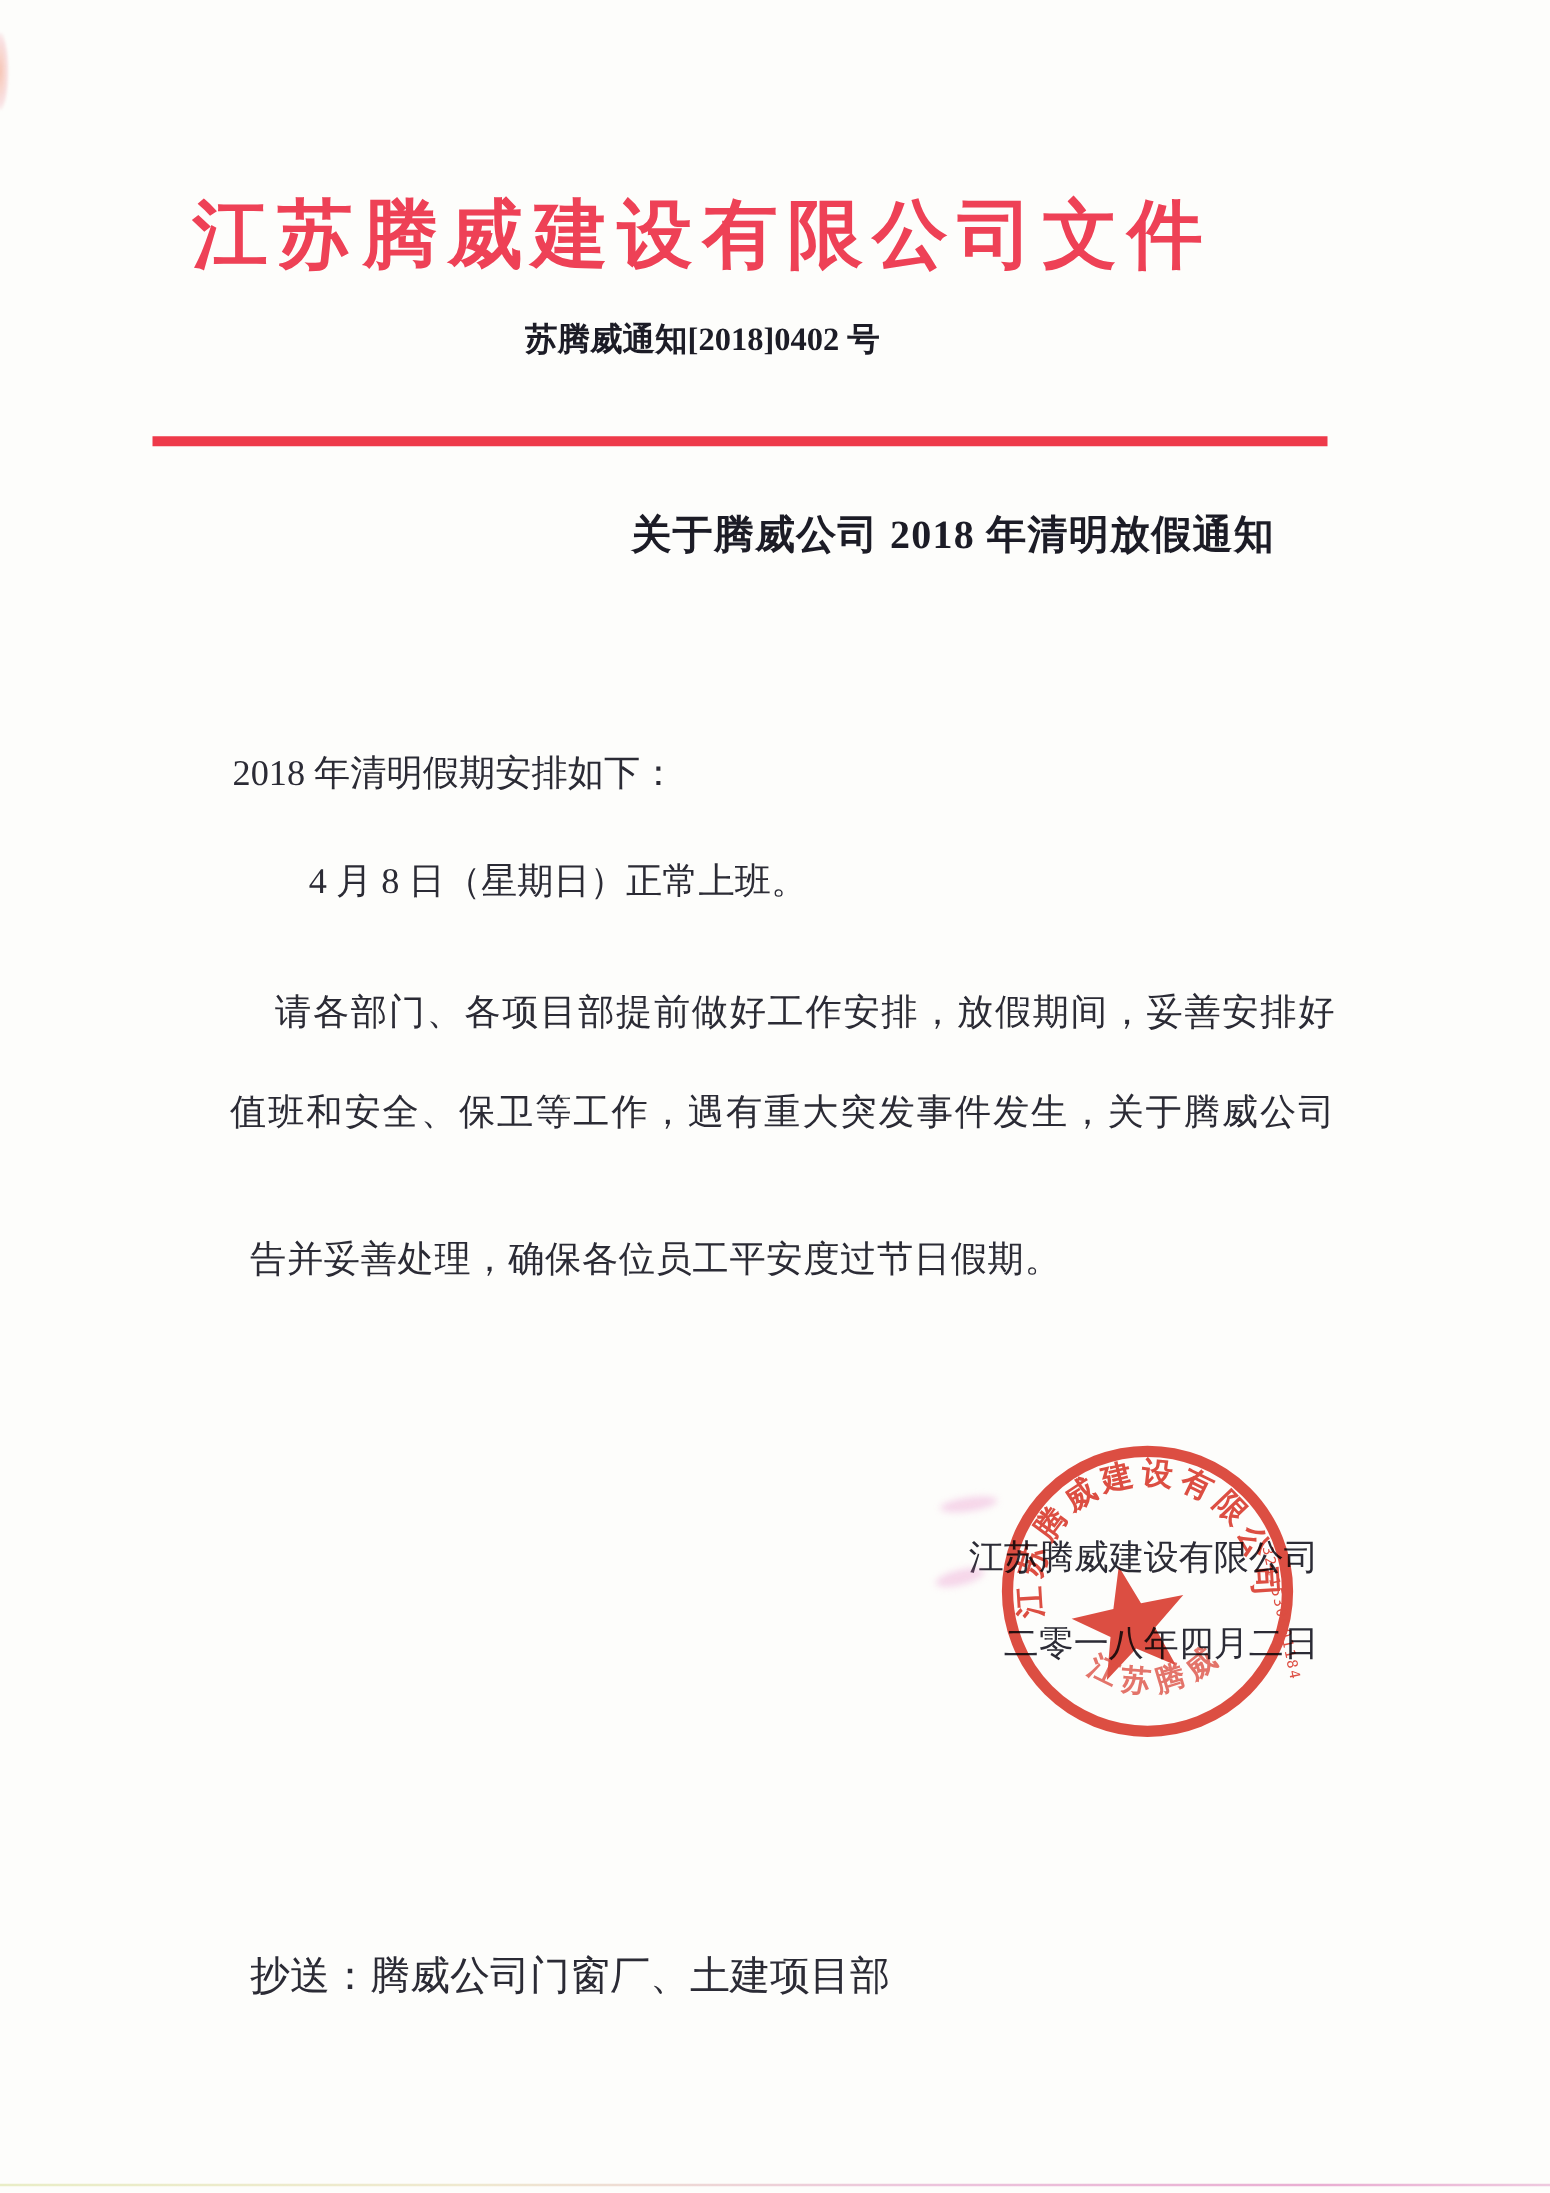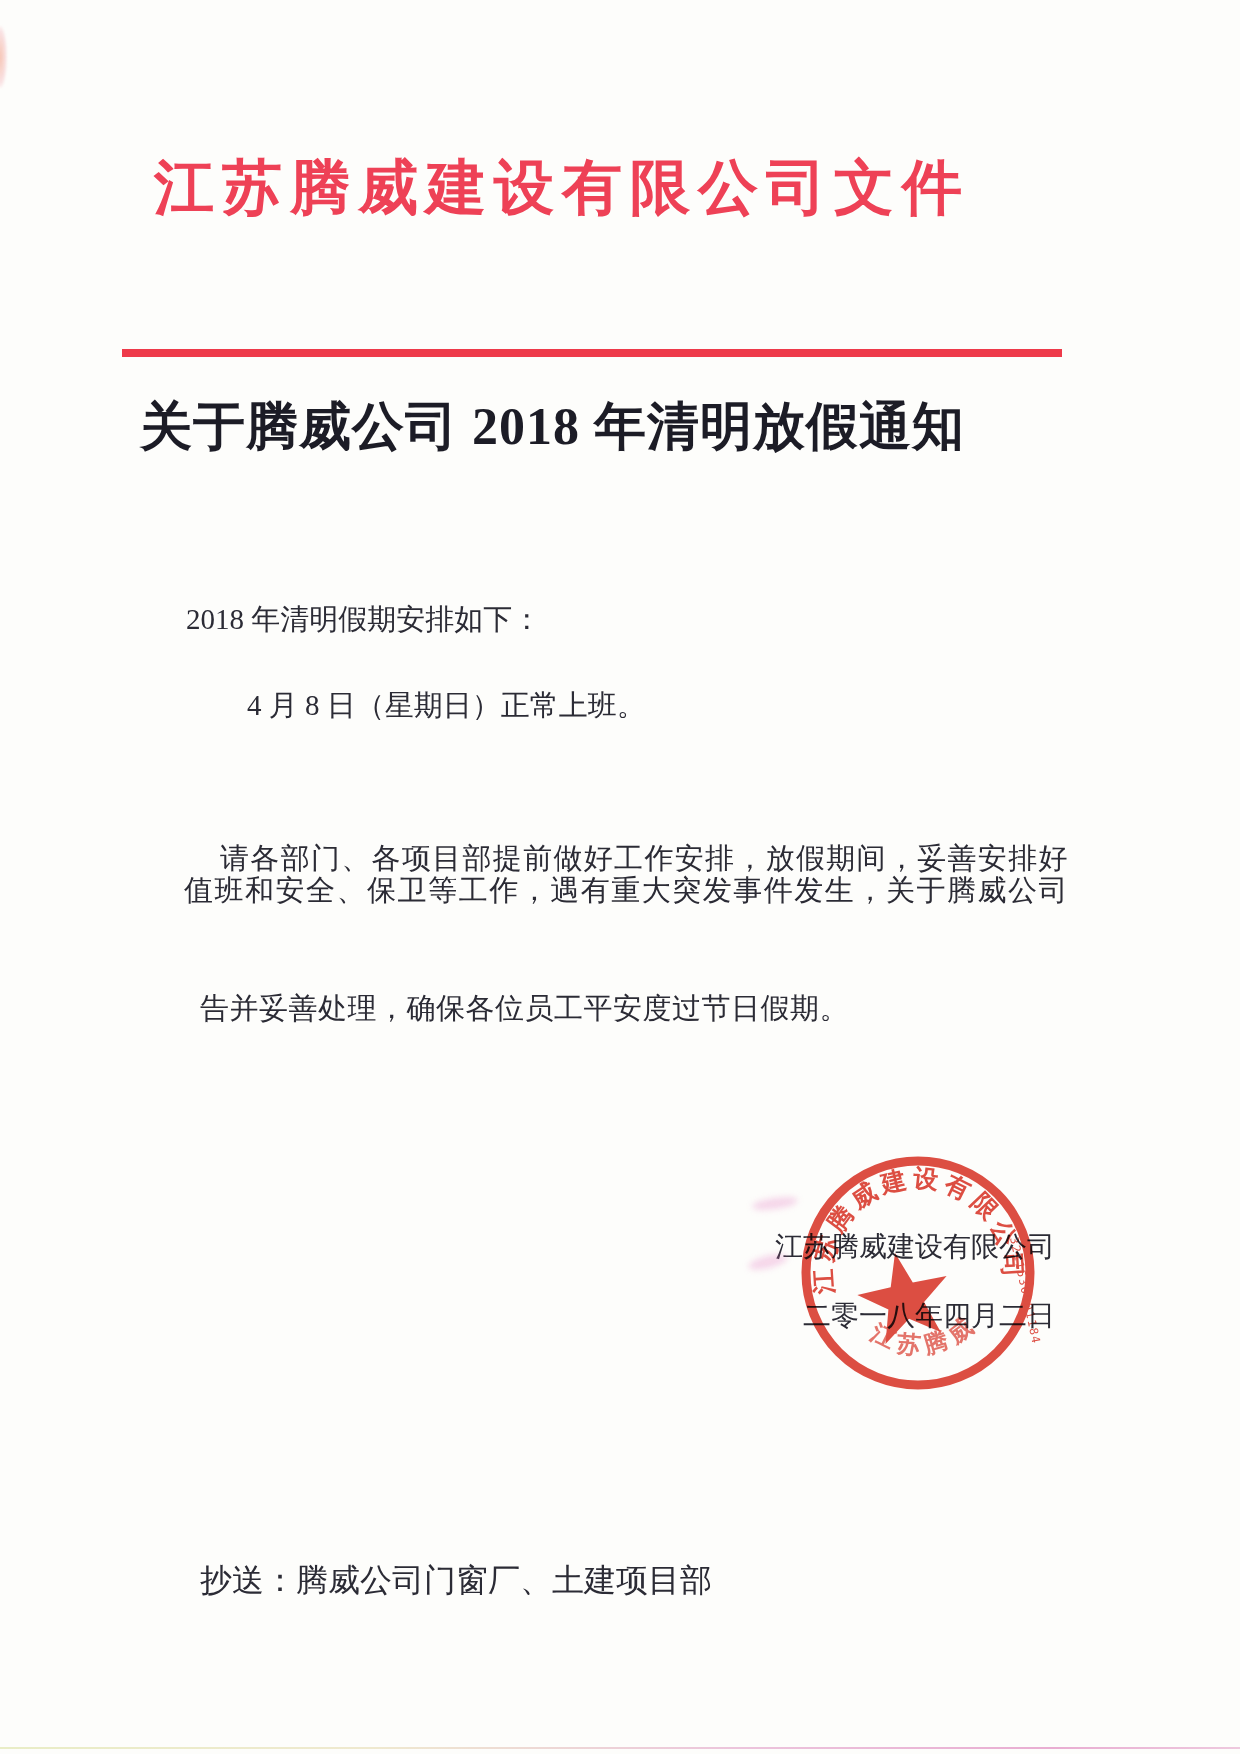--- a/index.html
+++ b/index.html
@@ -36,30 +36,30 @@
     position:absolute;left:122px;top:254px;width:880px;
     text-align:center;font-size:26px;line-height:36px;font-weight:bold;
     color:#1c1c26;
   }
   .red-rule{
     position:absolute;left:122px;top:349px;width:940px;height:8px;
     background:#ee3a4a;
   }
   .doc-title{
     position:absolute;left:140px;top:402px;width:880px;
-    text-align:left;font-size:52px;line-height:50px;font-weight:bold;
+    text-align:right;font-size:32px;line-height:50px;font-weight:bold;
     color:#1c1c26;letter-spacing:1px;white-space:nowrap;
   }
   .body-text{font-size:29px;line-height:34px;color:#2b2b35;}
   .intro{position:absolute;left:186px;top:554px;margin-top:48px;}
   .item1{position:absolute;left:247px;top:622px;}
   .item2{position:absolute;left:247px;top:688px;}
   .para-line{position:absolute;left:184px;width:884px;letter-spacing:.5px;}
   .para-line.justify{text-align:justify;text-align-last:justify;}
-  .pl1{top:793px;text-indent:36px;margin-top:48px;}
+  .pl1{top:793px;text-indent:36px;}
   .pl2{top:873px;}
   .pl3{top:991px;margin-left:16px;}
   .sig-company{position:absolute;left:775px;top:1231px;font-size:28px;line-height:32px;white-space:nowrap;}
   .sig-date{position:absolute;left:803px;top:1300px;font-size:28px;line-height:32px;white-space:nowrap;}
   .cc-line{position:absolute;left:200px;top:1563px;font-size:32px;line-height:34px;white-space:nowrap;}
 
   .seal{
     position:absolute;left:788px;top:1143px;width:260px;height:260px;
     mix-blend-mode:multiply;opacity:.92;
   }
@@ -67,20 +67,21 @@
 </head>
 <body>
 
 <div class="page">
 
   <div class="edge-blot"></div>
   <div class="bottom-scan-line"></div>
 
   <div class="letterhead">江苏腾威建设有限公司文件</div>
 
+  <div class="doc-number">苏腾威通知[2018]0402 号</div>
 
   <div class="red-rule"></div>
 
   <div class="doc-title">关于腾威公司 2018 年清明放假通知</div>
 
   <div class="body-text intro">2018 年清明假期安排如下：</div>
   <div class="body-text item2">4 月 8 日（星期日）正常上班。</div>
 
   <div class="body-text para-line justify pl1">请各部门、各项目部提前做好工作安排，放假期间，妥善安排好</div>
   <div class="body-text para-line justify pl2">值班和安全、保卫等工作，遇有重大突发事件发生，关于腾威公司</div>

